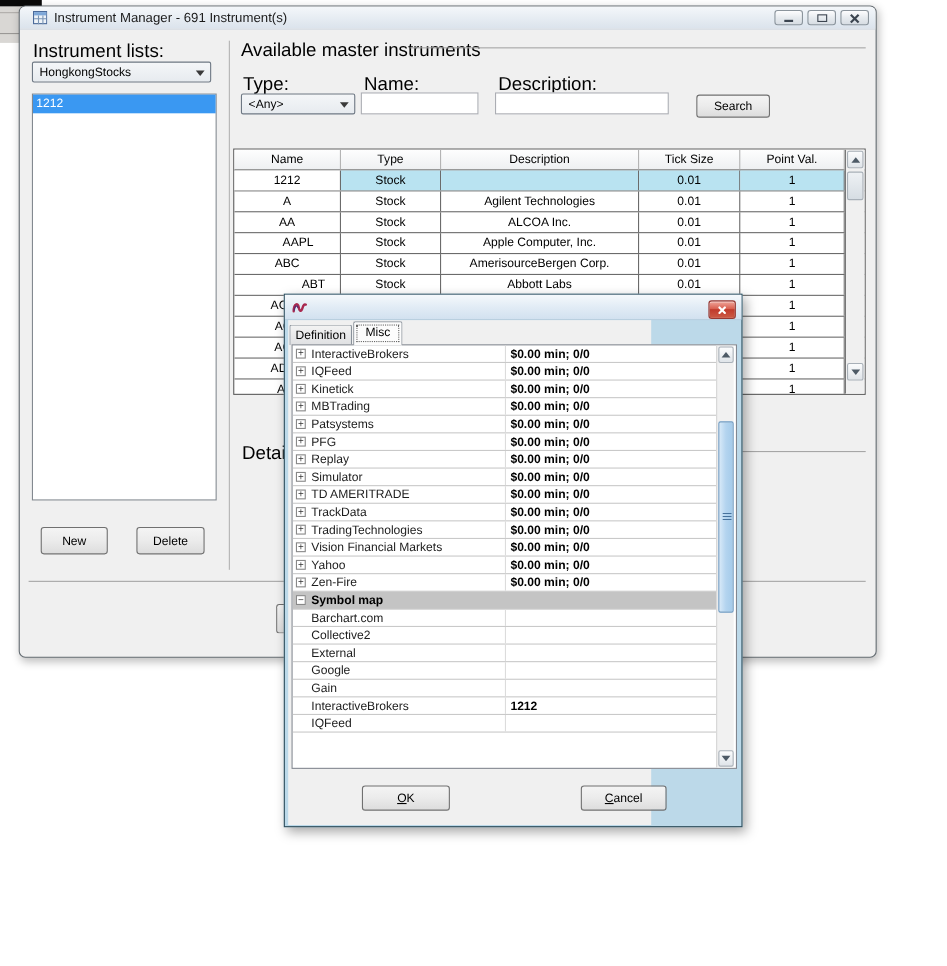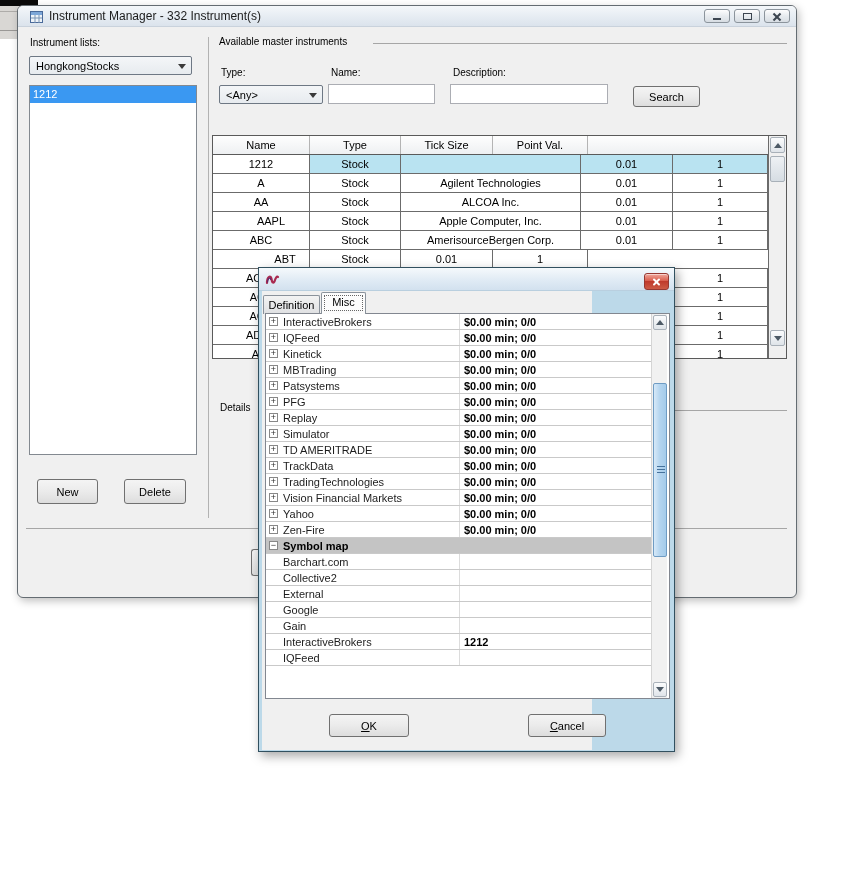--- a/index.html
+++ b/index.html
@@ -20,21 +20,21 @@
               border-bottom:1px solid #c9d2dc; }
   .win-icon { left:12px; top:4px; width:13px; height:13px; }
   .win-title { left:31px; top:3px; font-size:12px; color:#1b1b1b; white-space:nowrap; }
   .cap-btn { top:3px; width:26px; height:14px; border:1px solid #8b949c; border-radius:3px;
              background:linear-gradient(#fdfdfe,#e7ebef 50%,#d7dde3); }
   .cap-btn .bar { position:absolute; left:8px; top:8px; width:8px; height:2px; background:#3c4550; }
   .cap-btn .box { position:absolute; left:8px; top:3px; width:9px; height:7px; border:1px solid #3c4550; }
   .cap-btn .x1,.cap-btn .x2 { position:absolute; left:7px; top:5.5px; width:10px; height:2px; background:#3c4550; }
   .cap-btn .x1 { transform:rotate(45deg); } .cap-btn .x2 { transform:rotate(-45deg); }
 
-  .lbl { font-size:10px; color:#000; white-space:nowrap; }
+  .lbl { font-size:17px; color:#000; white-space:nowrap; }
 
   
   .combo { height:19px; border:1px solid #6e7884; border-radius:2px;
            background:linear-gradient(#f4f6f8,#e7ebef); font-size:11px; color:#000; }
   .combo .txt { position:absolute; left:6px; top:3px; white-space:nowrap; }
   .combo .arr { position:absolute; right:5px; top:7px; width:0; height:0;
                 border-left:4px solid transparent; border-right:4px solid transparent; border-top:5px solid #3a3a3a; }
 
   .textbox { border:1px solid #abadb3; background:#fff; font-size:11px; padding:2px 4px; font-family:"Liberation Sans",sans-serif; }
 
@@ -124,21 +124,21 @@
   <div class="abs titlebar">
     <span class="abs win-icon">
       <svg width="13" height="13" viewBox="0 0 13 13">
         <rect x="0.5" y="0.5" width="12" height="11" fill="#eef3f8" stroke="#4a6a9a"></rect>
         <rect x="1" y="1" width="11" height="3" fill="#7da7d8"></rect>
         <line x1="1" y1="7" x2="12" y2="7" stroke="#7a95b5" stroke-width="1"></line>
         <line x1="5" y1="4" x2="5" y2="12" stroke="#7a95b5" stroke-width="1"></line>
         <line x1="9" y1="4" x2="9" y2="12" stroke="#7a95b5" stroke-width="1"></line>
       </svg>
     </span>
-    <span class="abs win-title">Instrument Manager - 332 Instrument(s)</span>
+    <span class="abs win-title">Instrument Manager - 691 Instrument(s)</span>
     <span class="abs cap-btn" style="left:686px;">
         <span class="bar"></span>
       </span>
     <span class="abs cap-btn" style="left:716px;">
         <span class="box"></span>
       </span>
     <span class="abs cap-btn" style="left:746px;">
         <span class="x1"></span>
         <span class="x2"></span>
       </span>
@@ -174,20 +174,21 @@
 
   <span class="abs lbl" style="left:435px; top:61px;">Description:</span>
   <input class="abs textbox" style="left: 432px; top: 78px; width: 158px; height: 20px;" value="">
 
   <div class="abs btn" style="left:615px; top:80px; width:67px; height:21px;">Search</div>
 
   <div class="abs mtable" style="left:194px; top:129px; width:575px; height:224px;">
     <div id="table-head" class="trow thead">
         <span class="tcell" style="width: 97px;">Name</span>
         <span class="tcell" style="width: 91px;">Type</span>
+        <span class="tcell" style="width: 180px;">Description</span>
         <span class="tcell" style="width: 92px;">Tick Size</span>
         <span class="tcell" style="width: 95px; text-align: center;">Point Val.</span>
       </div>
     <div id="table-body" class="tbody">
         <div class="trow sel">
           <span class="tcell c0" style="width: 97px;">1212</span>
           <span class="tcell c1" style="width: 91px;">Stock</span>
           <span class="tcell c2" style="width: 180px;"></span>
           <span class="tcell c3" style="width: 92px;">0.01</span>
           <span class="tcell c4" style="width: 95px;">1</span>
@@ -216,20 +217,21 @@
         <div class="trow">
           <span class="tcell c0" style="width: 97px;">ABC</span>
           <span class="tcell c1" style="width: 91px;">Stock</span>
           <span class="tcell c2" style="width: 180px;">AmerisourceBergen Corp.</span>
           <span class="tcell c3" style="width: 92px;">0.01</span>
           <span class="tcell c4" style="width: 95px;">1</span>
         </div>
         <div class="trow">
           <span class="tcell c0" style="width: 97px; padding-left: 48px;">ABT</span>
           <span class="tcell c1" style="width: 91px;">Stock</span>
+          <span class="tcell c2" style="width: 180px;">Abbott Labs</span>
           <span class="tcell c3" style="width: 92px;">0.01</span>
           <span class="tcell c4" style="width: 95px;">1</span>
         </div>
         <div class="trow">
           <span class="tcell c0" style="width: 97px;">ACAS</span>
           <span class="tcell c1" style="width: 91px;">Stock</span>
           <span class="tcell c2" style="width: 180px;"></span>
           <span class="tcell c3" style="width: 92px;">0.01</span>
           <span class="tcell c4" style="width: 95px;">1</span>
         </div>

